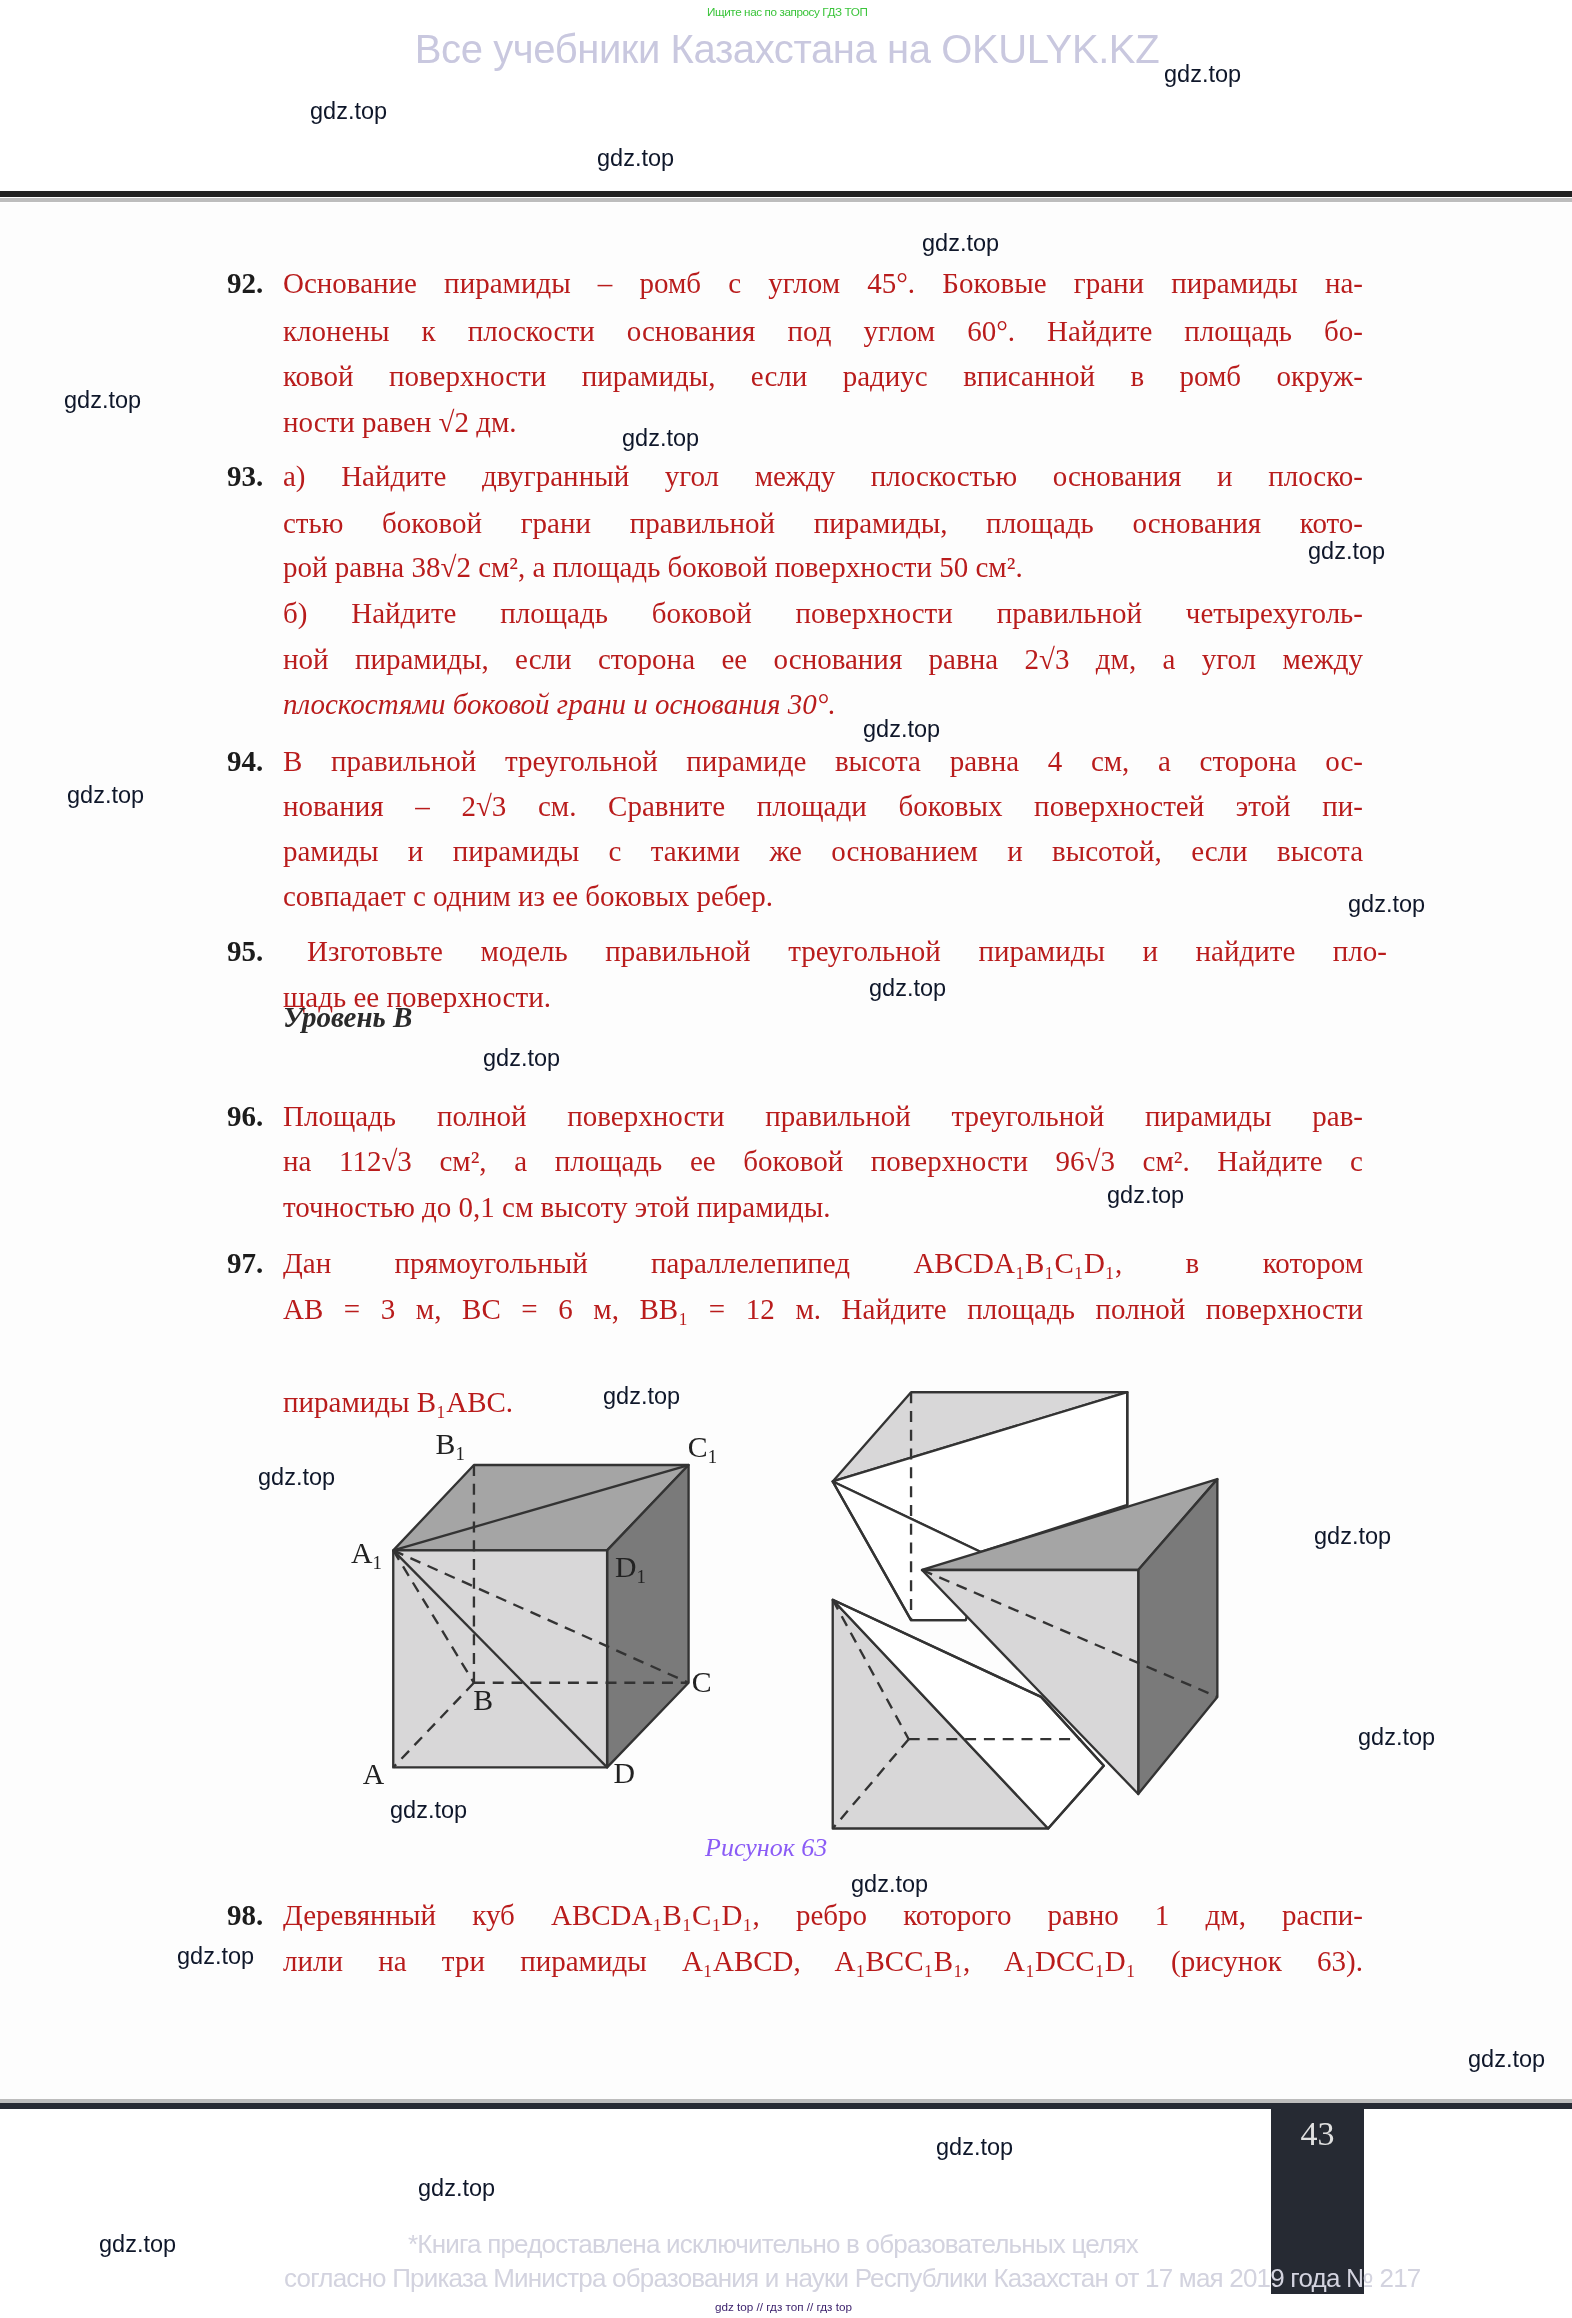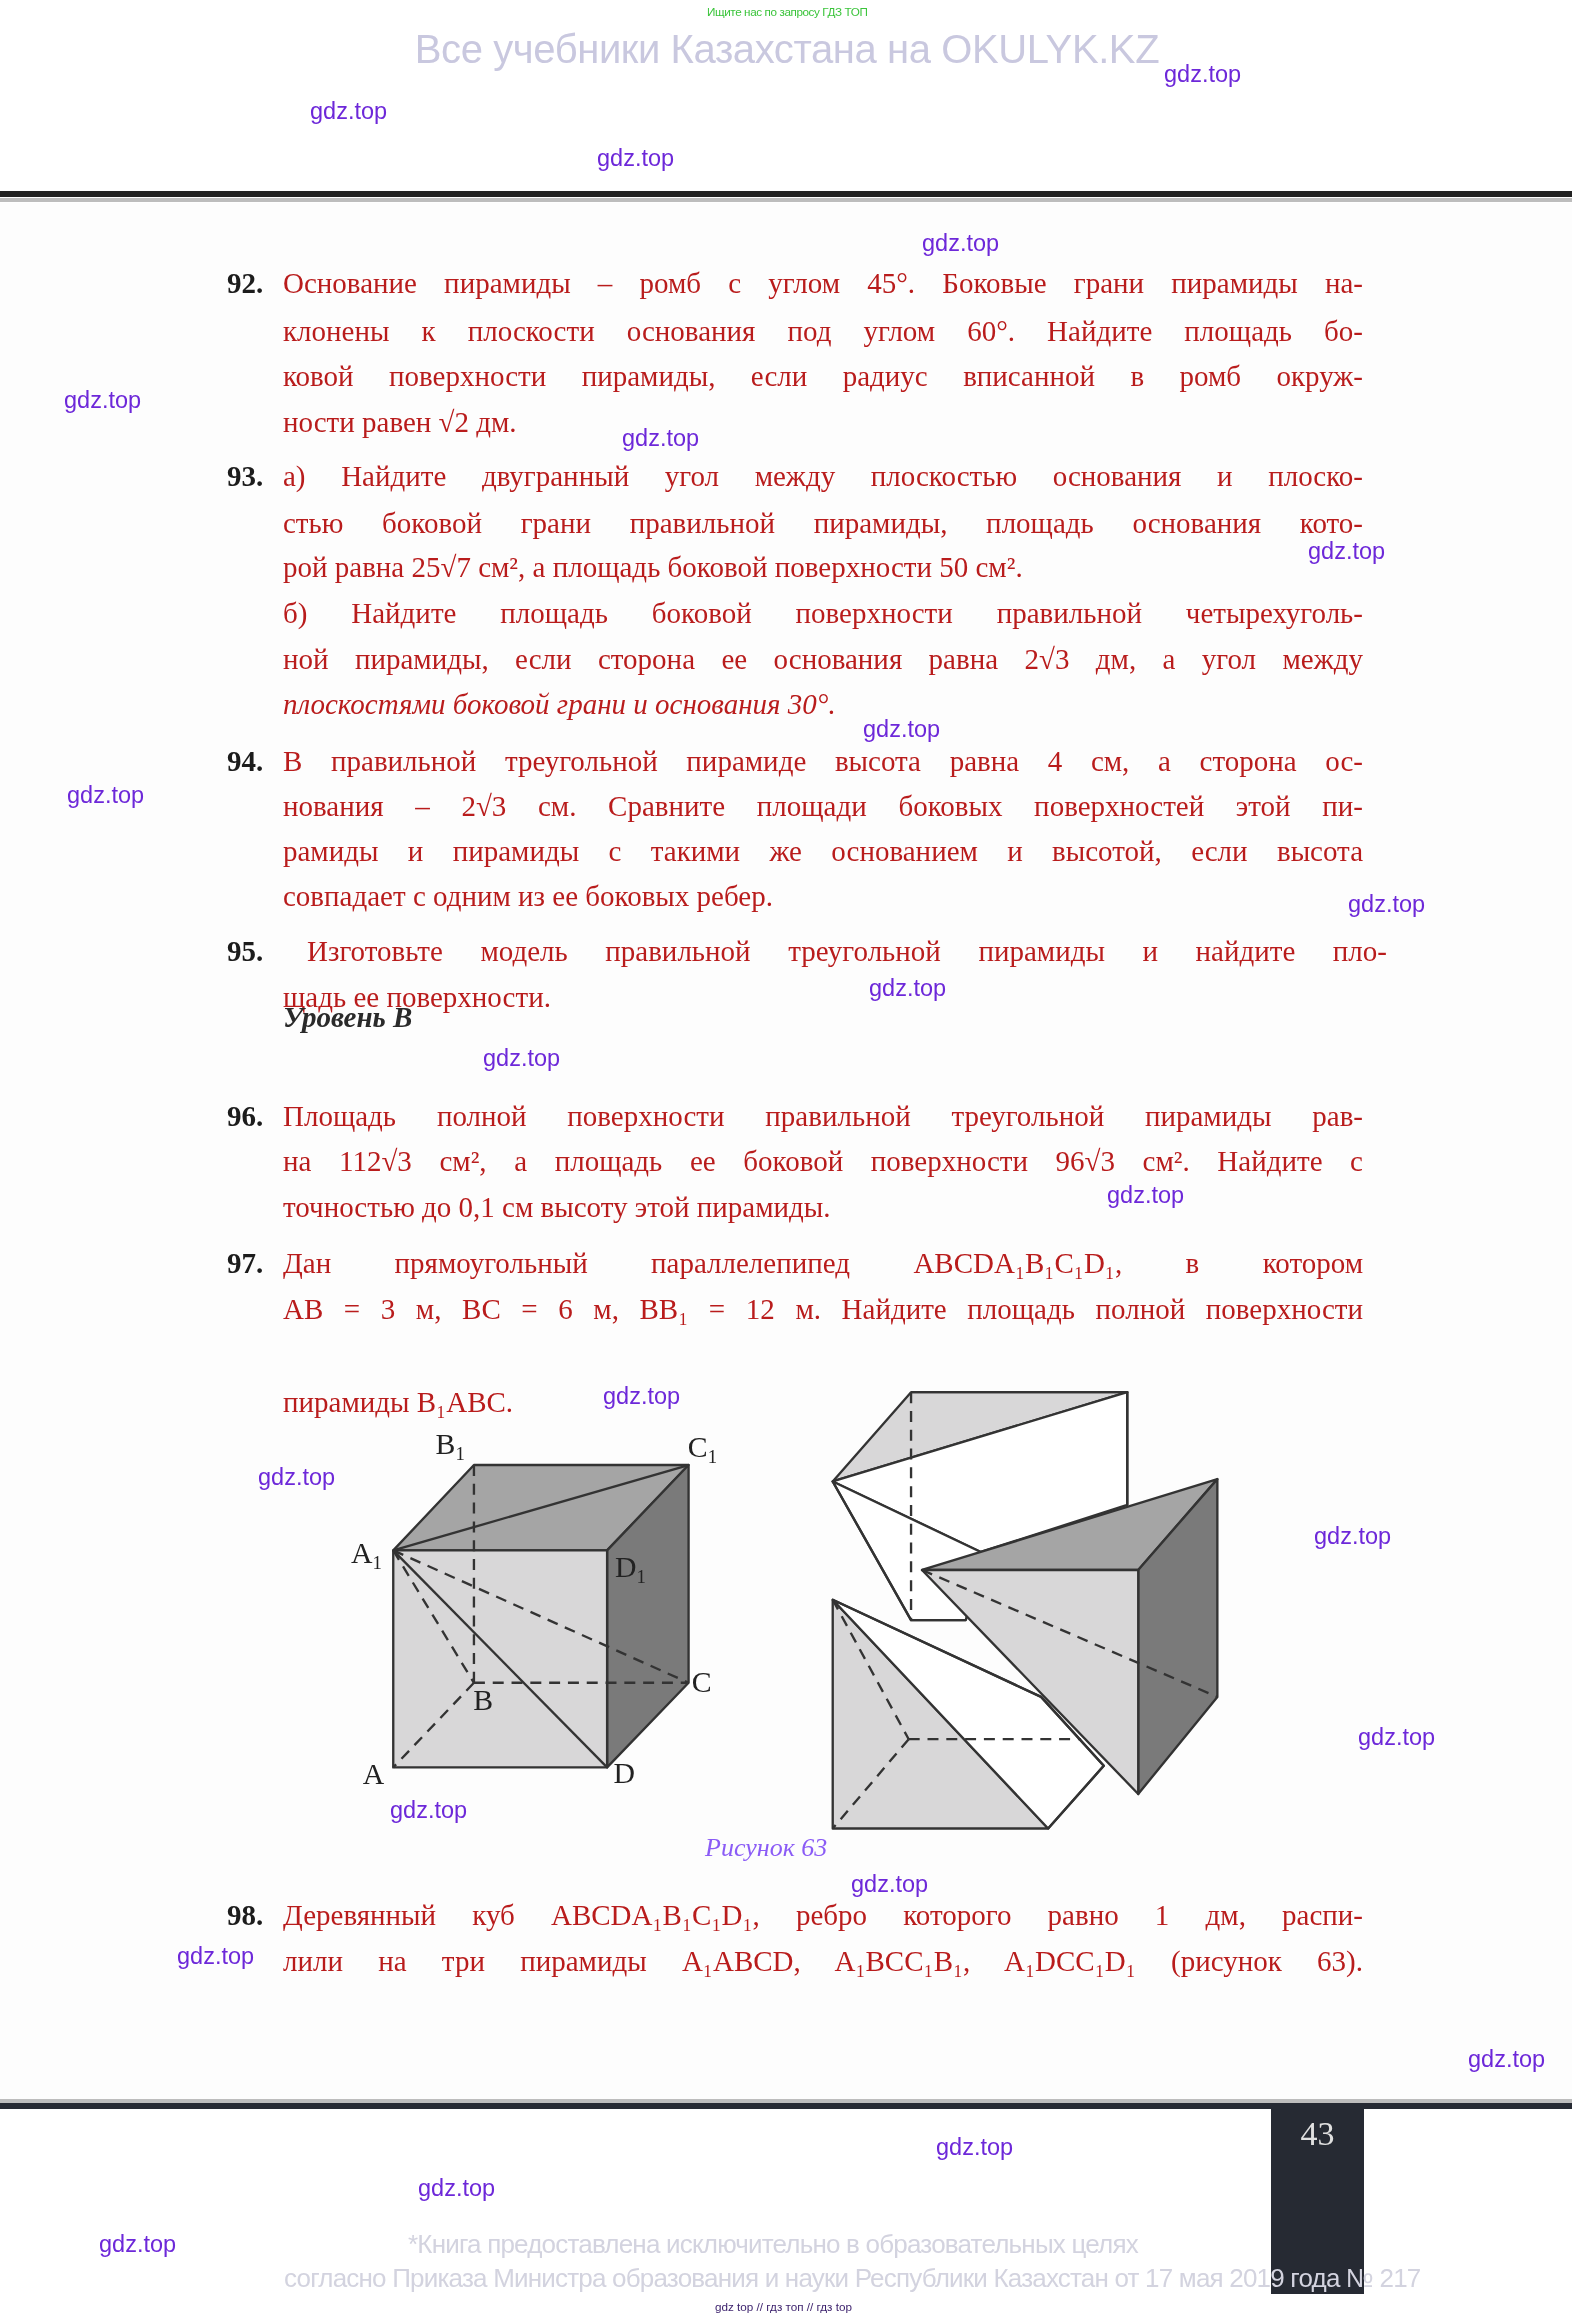--- a/index.html
+++ b/index.html
@@ -7,21 +7,21 @@
   .page-bg{position:absolute;left:0;top:203px;width:1573px;height:1896px;background:#fdfdfd;}
   .green-note{position:absolute;left:707px;top:4.7px;font-family:"Liberation Sans",sans-serif;font-size:11.7px;color:#3ac43a;letter-spacing:-0.4px;white-space:nowrap;}
   .site-title{position:absolute;left:414px;top:27px;width:746px;text-align:center;font-family:"Liberation Sans",sans-serif;font-size:40px;color:#c9c8df;white-space:nowrap;letter-spacing:-0.4px;}
   .rule-dark{position:absolute;left:0;width:1573px;background:#222;}
   .rule-light{position:absolute;left:0;width:1573px;background:#bdbdbd;}
   .line{position:absolute;left:283px;width:1080px;height:45px;line-height:45px;font-size:29px;color:#b91c1c;white-space:nowrap;}
   .line.j{text-align:justify;text-align-last:justify;white-space:normal;overflow:hidden;}
   .num{position:absolute;left:227px;height:45px;line-height:45px;font-size:29px;font-weight:bold;color:#1c1c1c;}
   .level{position:absolute;left:283px;height:45px;line-height:45px;font-size:29px;font-style:italic;font-weight:bold;color:#2a2a2a;}
   .caption{position:absolute;left:705px;top:1833px;font-size:26px;font-style:italic;color:#8b5cf6;white-space:nowrap;}
-  .wm{position:absolute;font-family:"Liberation Sans",sans-serif;font-size:23.5px;color:#6d28d9;white-space:nowrap;line-height:1;}
+  .wm{position:absolute;font-family:"Liberation Sans",sans-serif;font-size:23.5px;color:#0f172a;white-space:nowrap;line-height:1;}
   .tab{position:absolute;left:1271px;top:2109px;width:93px;height:185px;background:#262a33;}
   .tab-num{position:absolute;left:1271px;top:2115px;width:93px;text-align:center;font-size:34px;color:#e0e0e0;}
   .footer{position:absolute;font-family:"Liberation Sans",sans-serif;font-size:26px;color:#d3d3df;white-space:nowrap;letter-spacing:-0.8px;}
   .credit{position:absolute;left:715px;top:2300px;font-family:"Liberation Sans",sans-serif;font-size:11.7px;color:#3a1f6b;white-space:nowrap;}
   .fig{position:absolute;left:0;top:0;}
   .fig text{font-family:"Liberation Serif",serif;font-size:38px;fill:#222;}
 </style>
 </head>
 <body>
 
@@ -35,21 +35,21 @@
 
 <div class="num" style="top:261px;">92.</div>
 <div class="line j" style="top:261px;">Основание пирамиды – ромб с углом 45°. Боковые грани пирамиды на-</div>
 <div class="line j" style="top:309px;">клонены к плоскости основания под углом 60°. Найдите площадь бо-</div>
 <div class="line j" style="top:354px;">ковой поверхности пирамиды, если радиус вписанной в ромб окруж-</div>
 <div class="line" style="top:400px;">ности равен √2 дм.</div>
 
 <div class="num" style="top:454px;">93.</div>
 <div class="line j" style="top:454px;">а) Найдите двугранный угол между плоскостью основания и плоско-</div>
 <div class="line j" style="top:501px;">стью боковой грани правильной пирамиды, площадь основания кото-</div>
-<div class="line" style="top:545px;">рой равна 25√7 см², а площадь боковой поверхности 50 см².</div>
+<div class="line" style="top:545px;">рой равна 38√2 см², а площадь боковой поверхности 50 см².</div>
 <div class="line j" style="top:591px;">б) Найдите площадь боковой поверхности правильной четырехуголь-</div>
 <div class="line j" style="top:637px;">ной пирамиды, если сторона ее основания равна 2√3 дм, а угол между</div>
 <div class="line" style="top:682px;font-style:italic;">плоскостями боковой грани и основания 30°.</div>
 
 <div class="num" style="top:739px;">94.</div>
 <div class="line j" style="top:739px;">В правильной треугольной пирамиде высота равна 4 см, а сторона ос-</div>
 <div class="line j" style="top:784px;">нования – 2√3 см. Сравните площади боковых поверхностей этой пи-</div>
 <div class="line j" style="top:829px;">рамиды и пирамиды с такими же основанием и высотой, если высота</div>
 <div class="line" style="top:874px;">совпадает с одним из ее боковых ребер.</div>
 

